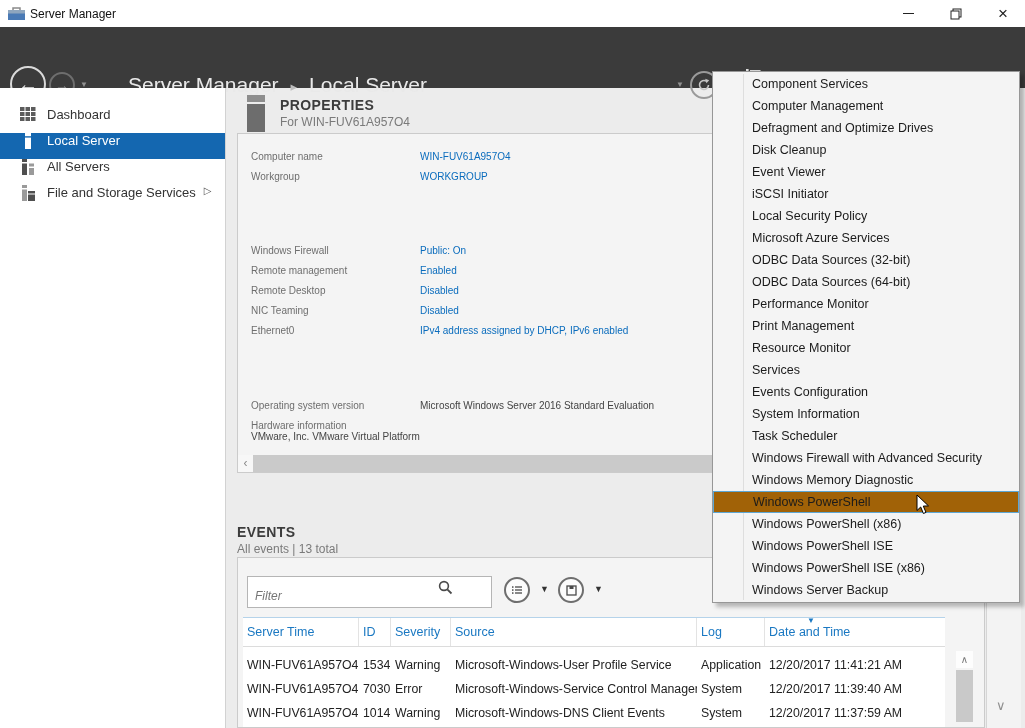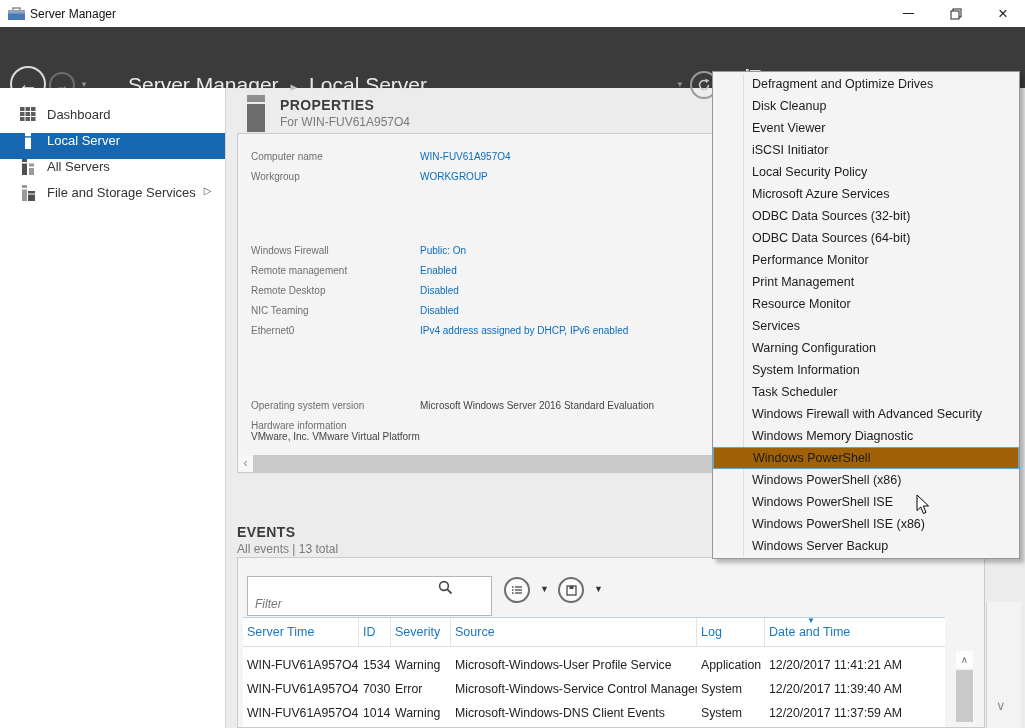--- a/index.html
+++ b/index.html
@@ -43,21 +43,21 @@
   .props-box{left:237px;top:133px;width:748px;height:340px;background:#f4f4f4;border:1px solid #cbcbcb;box-sizing:border-box;}
   .prop-row{left:251px;height:20px;display:flex;font-size:10px;}
   .prop-label{width:169px;color:#6e6e6e;}
   .prop-val{color:#444;}
   .prop-val.link{color:#0a6cbd;}
   .hscroll{left:238px;top:455px;width:746px;height:17px;background:#efefef;display:flex;}
   .hscroll-btn{width:15px;height:17px;background:#f7f7f7;color:#8a8a8a;font-size:12px;line-height:16px;text-align:center;}
   .hscroll-thumb{height:17px;width:690px;background:#cacaca;}
 
   .events-box{left:237px;top:557px;width:748px;height:171px;background:#f4f4f4;border:1px solid #cbcbcb;box-sizing:border-box;}
-  .filter-input{left:247px;top:576px;width:210px;height:22px;border:1px solid #b5b5b5;background:#fff;font-style:italic;font-size:12px;color:#555;padding:16px 26px 0 7px;font-family:"Liberation Sans",sans-serif;}
+  .filter-input{left:247px;top:576px;width:210px;height:22px;border:1px solid #b5b5b5;background:#fff;font-style:italic;font-size:12px;color:#555;padding:8px 26px 0 7px;font-family:"Liberation Sans",sans-serif;}
   .tool-circle{width:22px;height:22px;border:2px solid #6e6e6e;color:#444;background:#fcfcfc;}
   .dd-caret{color:#333;font-size:9px;}
 
   
   .evt-table{left:243px;top:617px;width:702px;}
   .thead{display:flex;height:28px;align-items:center;border-top:1px solid #aecdе7;border-bottom:1px solid #dcdcdc;background:#fff;border-top:1px solid #b5d3ea;}
   .th{font-size:12.5px;color:#1a78c2;padding-left:4px;box-sizing:border-box;border-right:1px solid #e3e3e3;height:28px;display:flex;align-items:center;position:relative;}
   .trow{display:flex;height:24px;align-items:center;background:#fff;}
   .td{font-size:12.3px;color:#222;padding-left:4px;box-sizing:border-box;white-space:nowrap;overflow:hidden;}
   .c0{width:116px;} .c1{width:32px;} .c2{width:60px;} .c3{width:246px;} .c4{width:68px;} .c5{width:180px;border-right:none;}
@@ -333,33 +333,35 @@
   <div class="abs vscroll">
     <div class="vscroll-btn">∧</div>
     <div class="vscroll-thumb"></div>
   </div>
   <div class="abs main-scroll">
     <span class="main-scroll-down">∨</span>
   </div>
 
   <div class="abs tools-menu">
     <div class="menu-gutter"></div>
+    <div class="mi">Component Services</div>
+    <div class="mi">Computer Management</div>
     <div class="mi">Defragment and Optimize Drives</div>
     <div class="mi">Disk Cleanup</div>
     <div class="mi">Event Viewer</div>
     <div class="mi">iSCSI Initiator</div>
     <div class="mi">Local Security Policy</div>
     <div class="mi">Microsoft Azure Services</div>
     <div class="mi">ODBC Data Sources (32-bit)</div>
     <div class="mi">ODBC Data Sources (64-bit)</div>
     <div class="mi">Performance Monitor</div>
     <div class="mi">Print Management</div>
     <div class="mi">Resource Monitor</div>
     <div class="mi">Services</div>
-    <div class="mi">Warning Configuration</div>
+    <div class="mi">Events Configuration</div>
     <div class="mi">System Information</div>
     <div class="mi">Task Scheduler</div>
     <div class="mi">Windows Firewall with Advanced Security</div>
     <div class="mi">Windows Memory Diagnostic</div>
     <div class="mi hl">Windows PowerShell</div>
     <div class="mi">Windows PowerShell (x86)</div>
     <div class="mi">Windows PowerShell ISE</div>
     <div class="mi">Windows PowerShell ISE (x86)</div>
     <div class="mi">Windows Server Backup</div>
   </div>

